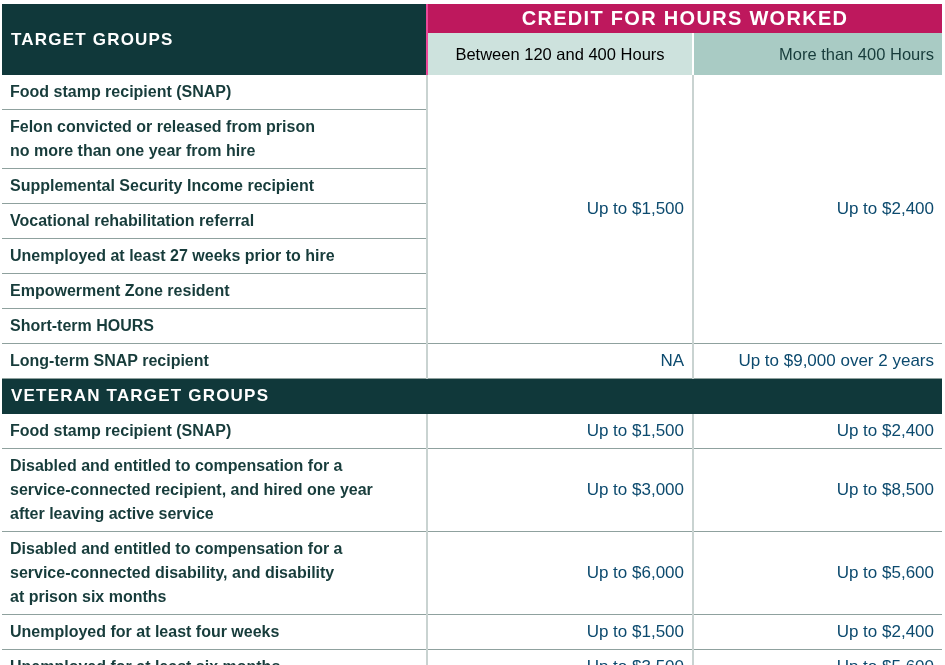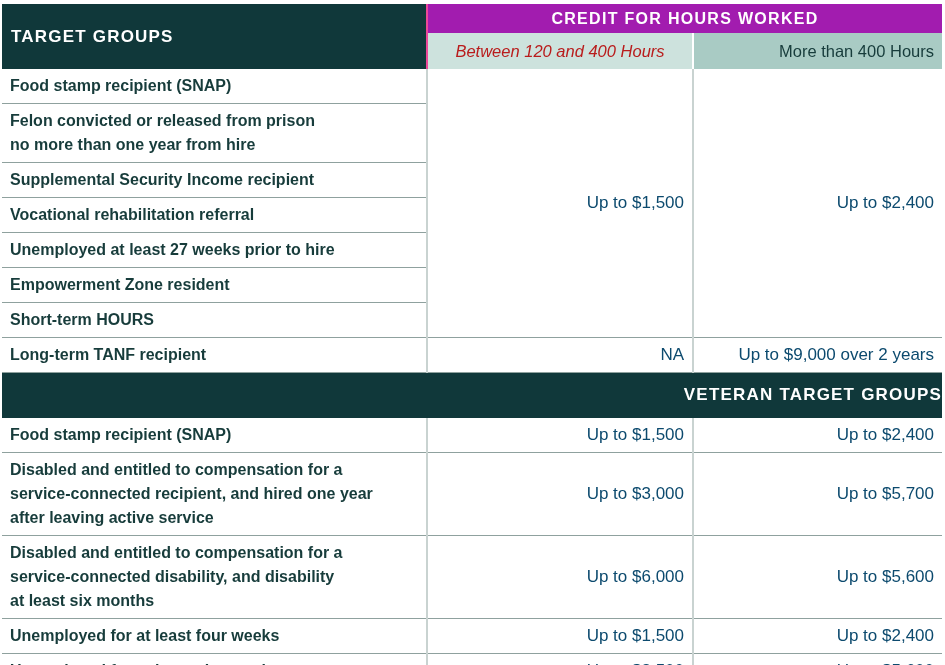--- a/index.html
+++ b/index.html
@@ -15,54 +15,54 @@
     col.c2 { width: 266px; }
     col.c3 { width: 249px; }
 
     .hdr-main {
       background: #10383a; color: #ffffff; text-align: left;
       font-size: 17px; font-weight: bold; letter-spacing: 1.2px;
       padding-left: 9px !important; height: 65px; vertical-align: middle;
       border-right: 2px solid #ec4899;
     }
     .hdr-credit {
-      background: #a21caf; color: #ffffff; text-align: center;
-      font-size: 16px; font-weight: bold; letter-spacing: 1.3px;
+      background: #be185d; color: #ffffff; text-align: center;
+      font-size: 20px; font-weight: bold; letter-spacing: 1.3px;
       height: 29px; vertical-align: middle;
     }
     .hdr-sub1 {
       background: #cde2dd; font-size: 16.5px; font-weight: normal;
       text-align: center; height: 36px; vertical-align: middle;
-      border-right: 2px solid #ffffff; color: #b91c1c; font-style: italic;
+      border-right: 2px solid #ffffff; color: #000000;
     }
     .hdr-sub2 {
       background: #a9cbc4; font-size: 16.5px; font-weight: normal;
-      text-align: right; padding-right: 8px !important; height: 36px;
+      text-align: right; padding-right: 8px !important; height: 42px;
       vertical-align: middle; color: #173c3b;
     }
     .lbl {
       font-size: 16px; font-weight: bold; line-height: 24px;
       padding: 5px 9px 5px 8px !important; text-align: left; vertical-align: middle;
       border-bottom: 1px solid #8fa19e;
       border-right: 2px solid #c9d3d1;
       color: #173c3b;
       margin-top: 8px;
     }
     .val {
       font-size: 17px; text-align: right; vertical-align: middle;
       padding-right: 8px !important;
       border-bottom: 1px solid #8fa19e;
       color: #0c4a6e;
     }
     .val.mid { border-right: 2px solid #c9d3d1; }
     .val.merged { border-bottom: 1px solid #8fa19e; }
     .sec {
       background: #10383a; color: #ffffff; font-size: 17px; font-weight: bold;
-      letter-spacing: 1.2px; padding-left: 9px !important; height: 45px;
-      text-align: right; vertical-align: middle;
+      letter-spacing: 1.2px; padding-left: 9px !important; height: 35px;
+      text-align: left; vertical-align: middle;
     }
     .r34 { height: 34px; }
     .r52 { height: 52px; }
     .r77 { height: 77px; }
   </style>
 </head>
 <body>
 
 <table class="tbl">
   <colgroup>
@@ -97,41 +97,41 @@
   <tr class="r34">
     <td class="lbl">Unemployed at least 27 weeks prior to hire</td>
   </tr>
   <tr class="r34">
     <td class="lbl">Empowerment Zone resident</td>
   </tr>
   <tr class="r34">
     <td class="lbl">Short-term HOURS</td>
   </tr>
   <tr class="r34">
-    <td class="lbl">Long-term TANF recipient</td>
+    <td class="lbl">Long-term SNAP recipient</td>
     <td class="val mid">NA</td>
     <td class="val">Up to $9,000 over 2 years</td>
   </tr>
 
   <tr>
     <td class="sec" colspan="3">VETERAN TARGET GROUPS</td>
   </tr>
 
   <tr class="r34">
     <td class="lbl">Food stamp recipient (SNAP)</td>
     <td class="val mid">Up to $1,500</td>
     <td class="val">Up to $2,400</td>
   </tr>
   <tr class="r77">
     <td class="lbl"><span>Disabled and entitled to compensation for a</span><br><span>service-connected recipient, and hired one year</span><br><span>after leaving active service</span></td>
     <td class="val mid">Up to $3,000</td>
-    <td class="val">Up to $5,700</td>
+    <td class="val">Up to $8,500</td>
   </tr>
   <tr class="r77">
-    <td class="lbl"><span>Disabled and entitled to compensation for a</span><br><span>service-connected disability, and disability</span><br><span>at least six months</span></td>
+    <td class="lbl"><span>Disabled and entitled to compensation for a</span><br><span>service-connected disability, and disability</span><br><span>at prison six months</span></td>
     <td class="val mid">Up to $6,000</td>
     <td class="val">Up to $5,600</td>
   </tr>
   <tr class="r34">
     <td class="lbl">Unemployed for at least four weeks</td>
     <td class="val mid">Up to $1,500</td>
     <td class="val">Up to $2,400</td>
   </tr>
   <tr class="r34">
     <td class="lbl">Unemployed for at least six months</td>

